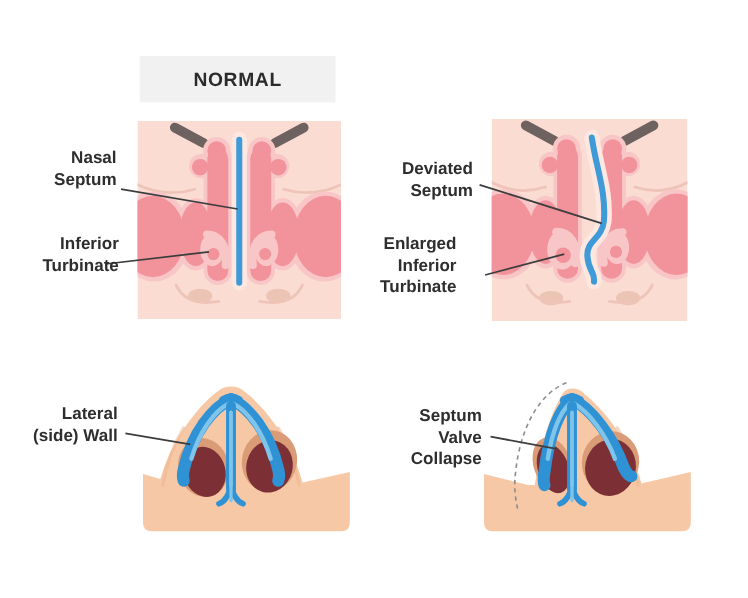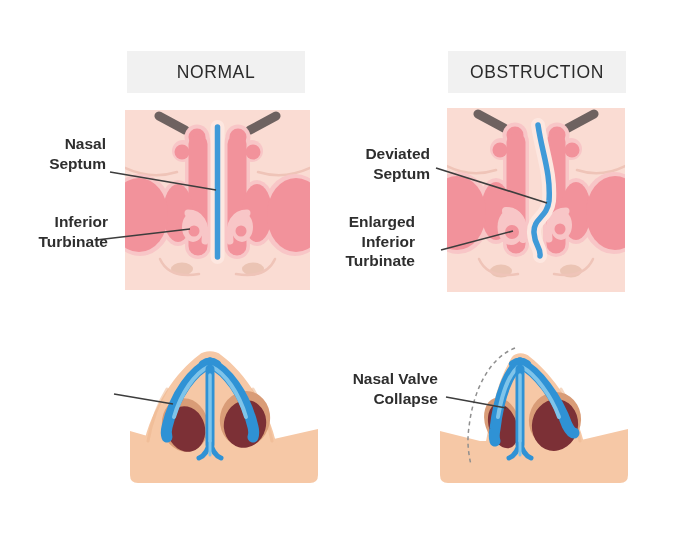--- a/index.html
+++ b/index.html
@@ -3,21 +3,21 @@
 <meta charset="utf-8">
 <style>
   html,body{margin:0;padding:0;background:#ffffff;}
   .canvas{
     position:relative;width:680px;height:544px;background:#ffffff;overflow:hidden;
     font-family:"Liberation Sans",sans-serif;
   }
   .hdr{
     position:absolute;display:flex;align-items:center;justify-content:center;
     background:var(--header-bg);color:var(--header-text);
-    font-size:17.5px;font-weight:400;letter-spacing:.6px;
+    font-size:17.5px;font-weight:700;letter-spacing:.6px;
   }
   .hdr-left{left:127px;top:51px;width:178px;height:42px;}
   .hdr-right{left:448px;top:51px;width:178px;height:42px;}
   .lbl{
     position:absolute;color:var(--label-text);
     font-size:15.5px;line-height:19.5px;font-weight:600;
     text-align:right;white-space:pre-line;
   }
   svg.art{position:absolute;left:0;top:0;}
   
@@ -40,21 +40,20 @@
   .c-halo{fill:var(--nostril-halo);}
   .c-dash{stroke:var(--dash-line);stroke-width:1.5;fill:none;stroke-dasharray:4 3.5;}
   .c-lead{stroke:var(--lead-line);stroke-width:1.6;fill:none;}
 </style>
 </head>
 <body>
 
 <div class="canvas">
 
   <div class="hdr hdr-left">NORMAL</div>
-  <div class="hdr hdr-right">OBSTRUCTION</div>
 
   <svg class="art" width="680" height="544" viewBox="0 0 680 544">
     <defs>
 
       <g id="chalf">
         <circle class="c-rim" cx="17" cy="12" r="12.5"></circle>
         <circle class="c-rim" cx="31" cy="26" r="11"></circle>
         <rect class="c-rim" x="3" y="6" width="26" height="128" rx="13"></rect>
         <ellipse class="c-rim" cx="36" cy="88" rx="19" ry="33"></ellipse>
         <ellipse class="c-rim" cx="74" cy="90" rx="33" ry="41"></ellipse>
@@ -182,16 +181,18 @@
 
   <div class="lbl" style="left:28px;top:134px;width:78px;">Nasal
 Septum</div>
   <div class="lbl" style="left:28px;top:212px;width:80px;">Inferior
 Turbinate</div>
   <div class="lbl" style="left:350px;top:144px;width:80px;">Deviated
 Septum</div>
   <div class="lbl" style="left:333px;top:212px;width:82px;">Enlarged
 Inferior
 Turbinate</div>
-  <div class="lbl" style="left:350px;top:369px;width:88px;">Nasal Valve
+  <div class="lbl" style="left:25px;top:367px;width:82px;">Lateral
+(side) Wall</div>
+  <div class="lbl" style="left:350px;top:369px;width:88px;">Septum Valve
 Collapse</div>
 
 </div>
 
 </body></html>

